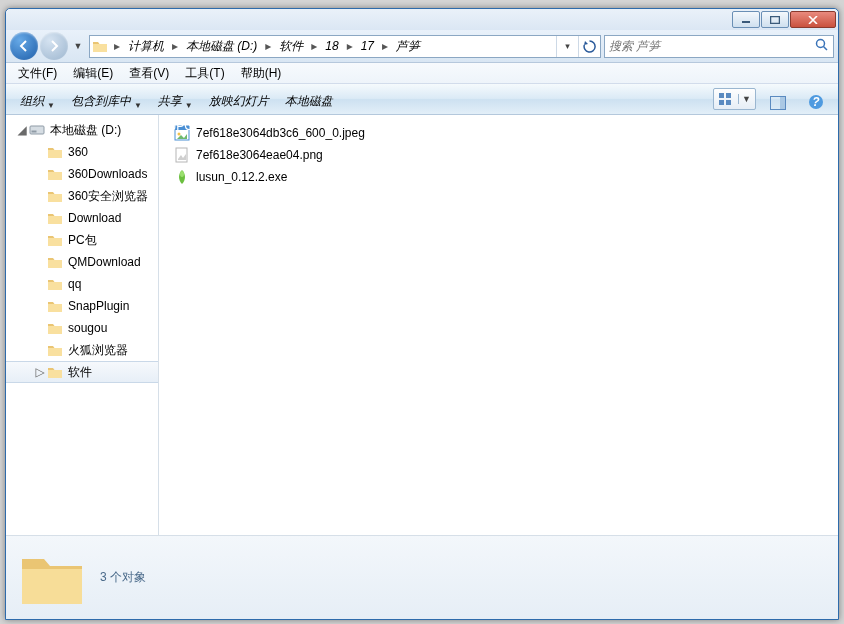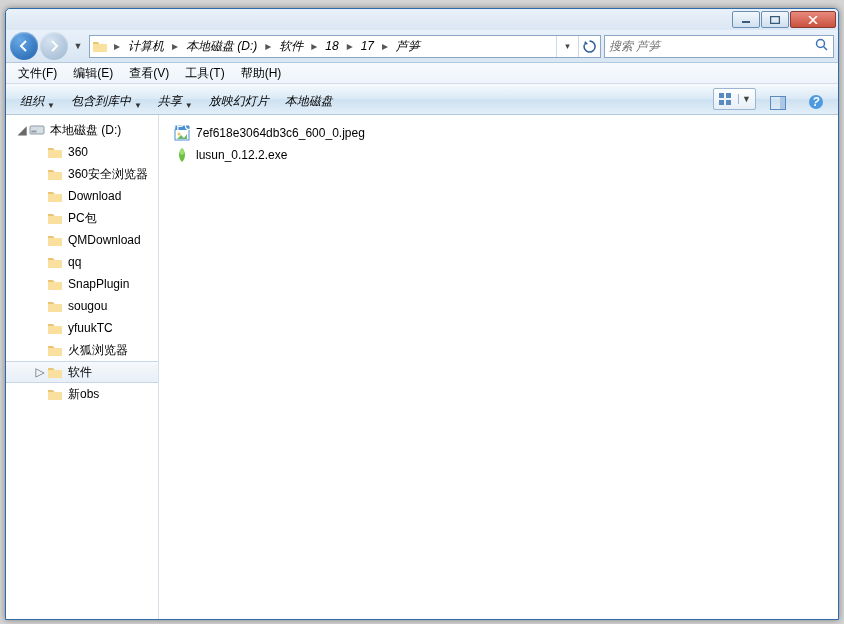--- a/index.html
+++ b/index.html
@@ -229,20 +229,30 @@
           <span>360</span>
         </div>
         <div class="tree-item">
           <span class="expander"></span>
           <span class="tree-icon">
             <svg class="folder-svg" width="16" height="13">
               <path class="back" d="M1 2 h5 l1.5 2 H15 v8 H1 z"></path>
               <path class="front" d="M1 4 H15 v8 H1 z"></path>
             </svg>
           </span>
+          <span>360Downloads</span>
+        </div>
+        <div class="tree-item">
+          <span class="expander"></span>
+          <span class="tree-icon">
+            <svg class="folder-svg" width="16" height="13">
+              <path class="back" d="M1 2 h5 l1.5 2 H15 v8 H1 z"></path>
+              <path class="front" d="M1 4 H15 v8 H1 z"></path>
+            </svg>
+          </span>
           <span>360安全浏览器</span>
         </div>
         <div class="tree-item">
           <span class="expander"></span>
           <span class="tree-icon">
             <svg class="folder-svg" width="16" height="13">
               <path class="back" d="M1 2 h5 l1.5 2 H15 v8 H1 z"></path>
               <path class="front" d="M1 4 H15 v8 H1 z"></path>
             </svg>
           </span>
@@ -290,81 +300,79 @@
         </div>
         <div class="tree-item">
           <span class="expander"></span>
           <span class="tree-icon">
             <svg class="folder-svg" width="16" height="13">
               <path class="back" d="M1 2 h5 l1.5 2 H15 v8 H1 z"></path>
               <path class="front" d="M1 4 H15 v8 H1 z"></path>
             </svg>
           </span>
           <span>sougou</span>
-        </div>
-        <div class="tree-item">
-          <span class="expander"></span>
-          <span class="tree-icon">
-            <svg class="folder-svg" width="16" height="13">
-              <path class="back" d="M1 2 h5 l1.5 2 H15 v8 H1 z"></path>
-              <path class="front" d="M1 4 H15 v8 H1 z"></path>
-            </svg>
-          </span>
-          <span>yfuukTC</span>
         </div>
         <div class="tree-item">
           <span class="expander"></span>
           <span class="tree-icon">
             <svg class="folder-svg" width="16" height="13">
               <path class="back" d="M1 2 h5 l1.5 2 H15 v8 H1 z"></path>
               <path class="front" d="M1 4 H15 v8 H1 z"></path>
             </svg>
           </span>
           <span>火狐浏览器</span>
         </div>
         <div class="tree-item selected">
           <span class="expander">▷</span>
           <span class="tree-icon">
             <svg class="folder-svg" width="16" height="13">
               <path class="back" d="M1 2 h5 l1.5 2 H15 v8 H1 z"></path>
               <path class="front" d="M1 4 H15 v8 H1 z"></path>
             </svg>
           </span>
           <span>软件</span>
-        </div>
-        <div class="tree-item">
-          <span class="expander"></span>
-          <span class="tree-icon">
-            <svg class="folder-svg" width="16" height="13">
-              <path class="back" d="M1 2 h5 l1.5 2 H15 v8 H1 z"></path>
-              <path class="front" d="M1 4 H15 v8 H1 z"></path>
-            </svg>
-          </span>
-          <span>新obs</span>
         </div>
       </div>
     <div class="filepane" id="filepane">
         <div class="file-item">
           <span class="file-icon">
             <svg width="16" height="16">
               <rect x="1" y="1" width="14" height="14" fill="#fff" stroke="#4a8fd4"></rect>
               <rect x="1" y="1" width="14" height="4" fill="#4a8fd4"></rect>
               <text x="8" y="4.5" text-anchor="middle" fill="#fff" font-size="4">JPG</text>
               <circle cx="5" cy="9" r="1.5" fill="#f2c24b"></circle>
               <path d="M3 14 L7 10 L10 13 L13 9 V14 z" fill="#6eb96e"></path>
             </svg>
           </span>
           <span>7ef618e3064db3c6_600_0.jpeg</span>
         </div>
         <div class="file-item">
           <span class="file-icon">
             <svg width="16" height="16">
+              <rect x="2" y="1" width="11" height="14" fill="#fff" stroke="#b6b6b6"></rect>
+              <path d="M4 12 L7 8 L9 11 L12 7 V13 H4 z" fill="#cfcfcf"></path>
+            </svg>
+          </span>
+          <span>7ef618e3064eae04.png</span>
+        </div>
+        <div class="file-item">
+          <span class="file-icon">
+            <svg width="16" height="16">
               <path d="M8 1 C4 5 4 11 8 15 C12 11 12 5 8 1 Z" fill="#6bbf3f"></path>
               <ellipse cx="8" cy="5" rx="2" ry="3" fill="#9be06f"></ellipse>
             </svg>
           </span>
           <span>lusun_0.12.2.exe</span>
         </div>
       </div>
   </div>
 
+  <div class="statusbar">
+    <div class="status-icon">
+      <svg class="folder-svg" width="68" height="58">
+          <path class="back" d="M4 10 h22 l6 7 H64 v38 H4 z"></path>
+          <path class="front" d="M4 20 H64 v35 H4 z" opacity="0.85"></path>
+        </svg>
+    </div>
+    <div class="status-text">3 个对象</div>
+  </div>
 
 </div>
 
 </body></html>

